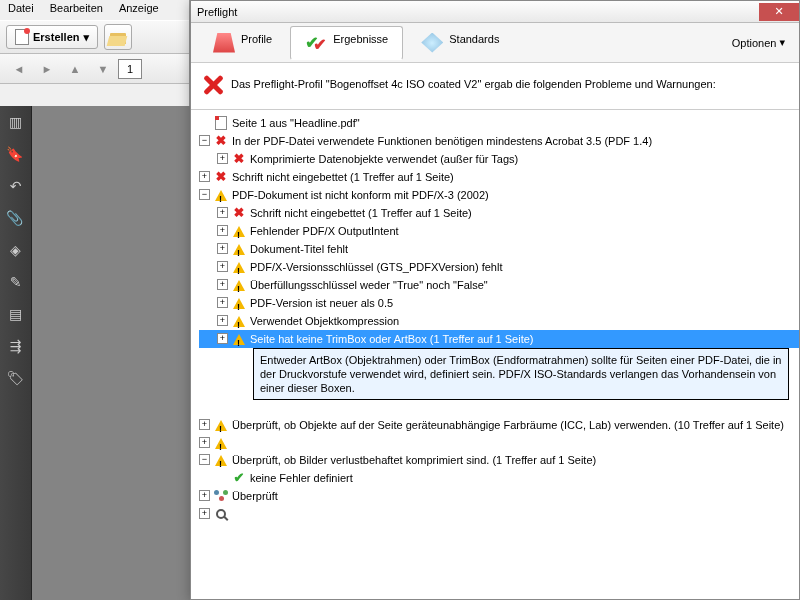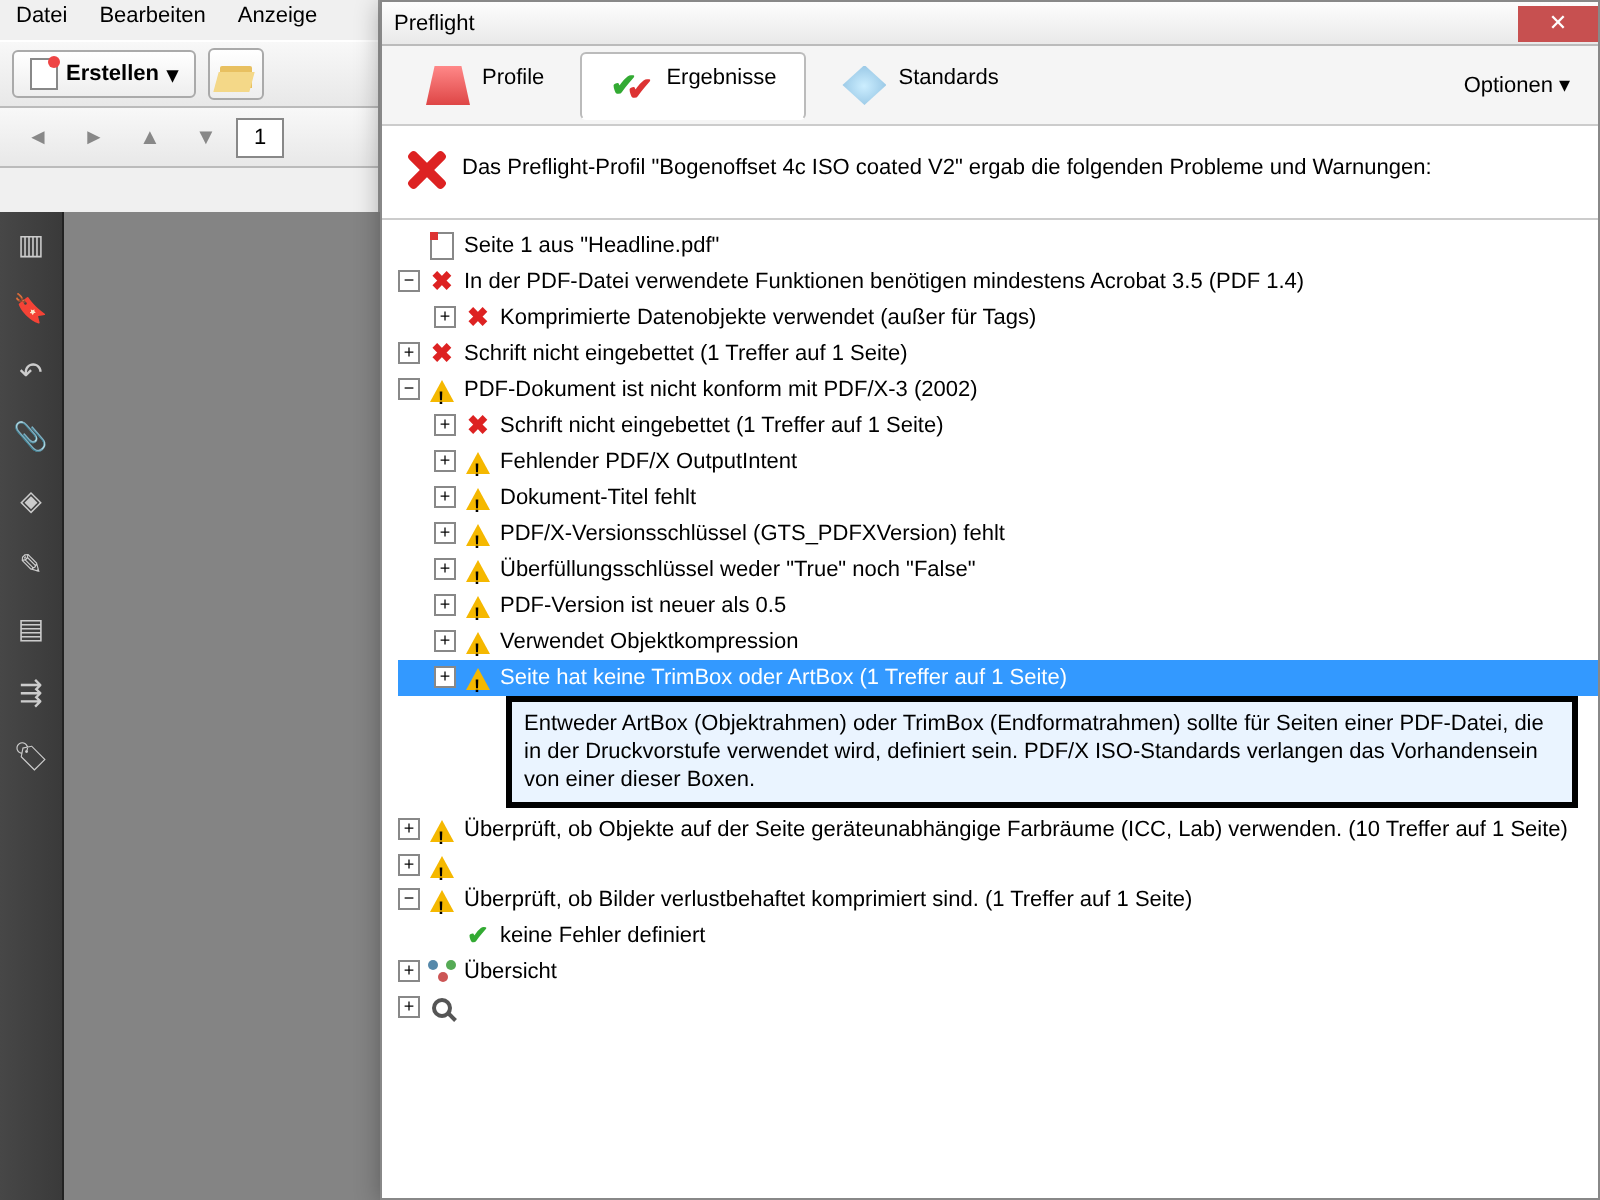--- a/index.html
+++ b/index.html
@@ -54,21 +54,21 @@
 .ic-warn{width:0;height:0;border-left:6px solid transparent;border-right:6px solid transparent;border-bottom:11px solid #f5b800;position:relative}
 .ic-warn::after{content:"!";position:absolute;left:-2px;top:1px;font-size:9px;font-weight:bold;color:#000}
 .ic-ok{color:#3a3;font-size:13px;font-weight:bold}
 .ic-overview{position:relative;width:14px;height:12px}
 .ic-overview::before{content:"";position:absolute;width:5px;height:5px;border-radius:50%;background:#58a;left:0;top:0}
 .ic-overview::after{content:"";position:absolute;width:5px;height:5px;border-radius:50%;background:#5a5;right:0;top:0;box-shadow:-4px 6px 0 #c55}
 .ic-search{width:10px;height:10px;border:2px solid #555;border-radius:50%;position:relative}
 .ic-search::after{content:"";position:absolute;width:2px;height:5px;background:#555;right:-3px;bottom:-4px;transform:rotate(-45deg)}
 .selected{background:#3399ff;color:#fff}
 .selected .expander{background:#fff;color:#000}
-.detail-box{background:#eaf4ff;border:3px solid #000000;padding:4px 6px;margin:0 10px 2px 54px;font-size:11px;line-height:14px}
+.detail-box{background:#eaf4ff;border:1px solid #000000;padding:4px 6px;margin:0 10px 16px 54px;font-size:11px;line-height:14px}
 .tree-row .label{flex:1}
 </style>
 </head>
 <body>
 
 <div class="main-window">
   <div class="menubar">
     <span>Datei</span>
     <span>Bearbeiten</span>
     <span>Anzeige</span>
@@ -238,21 +238,21 @@
     <div class="tree-row indent-1">
         <span class="no-exp"></span>
         <div class="node-icon ic-ok">✔</div>
         <span class="label">keine Fehler definiert</span>
       </div>
     <div class="tree-row indent-0">
         <span class="expander">+</span>
         <div class="node-icon">
           <div class="ic-overview"></div>
         </div>
-        <span class="label">Übersicht</span>
+        <span class="label">Überprüft</span>
       </div>
     <div class="tree-row indent-0">
         <span class="expander">+</span>
         <div class="node-icon">
           <div class="ic-search"></div>
         </div>
       </div>
   </div>
 </div>
 

